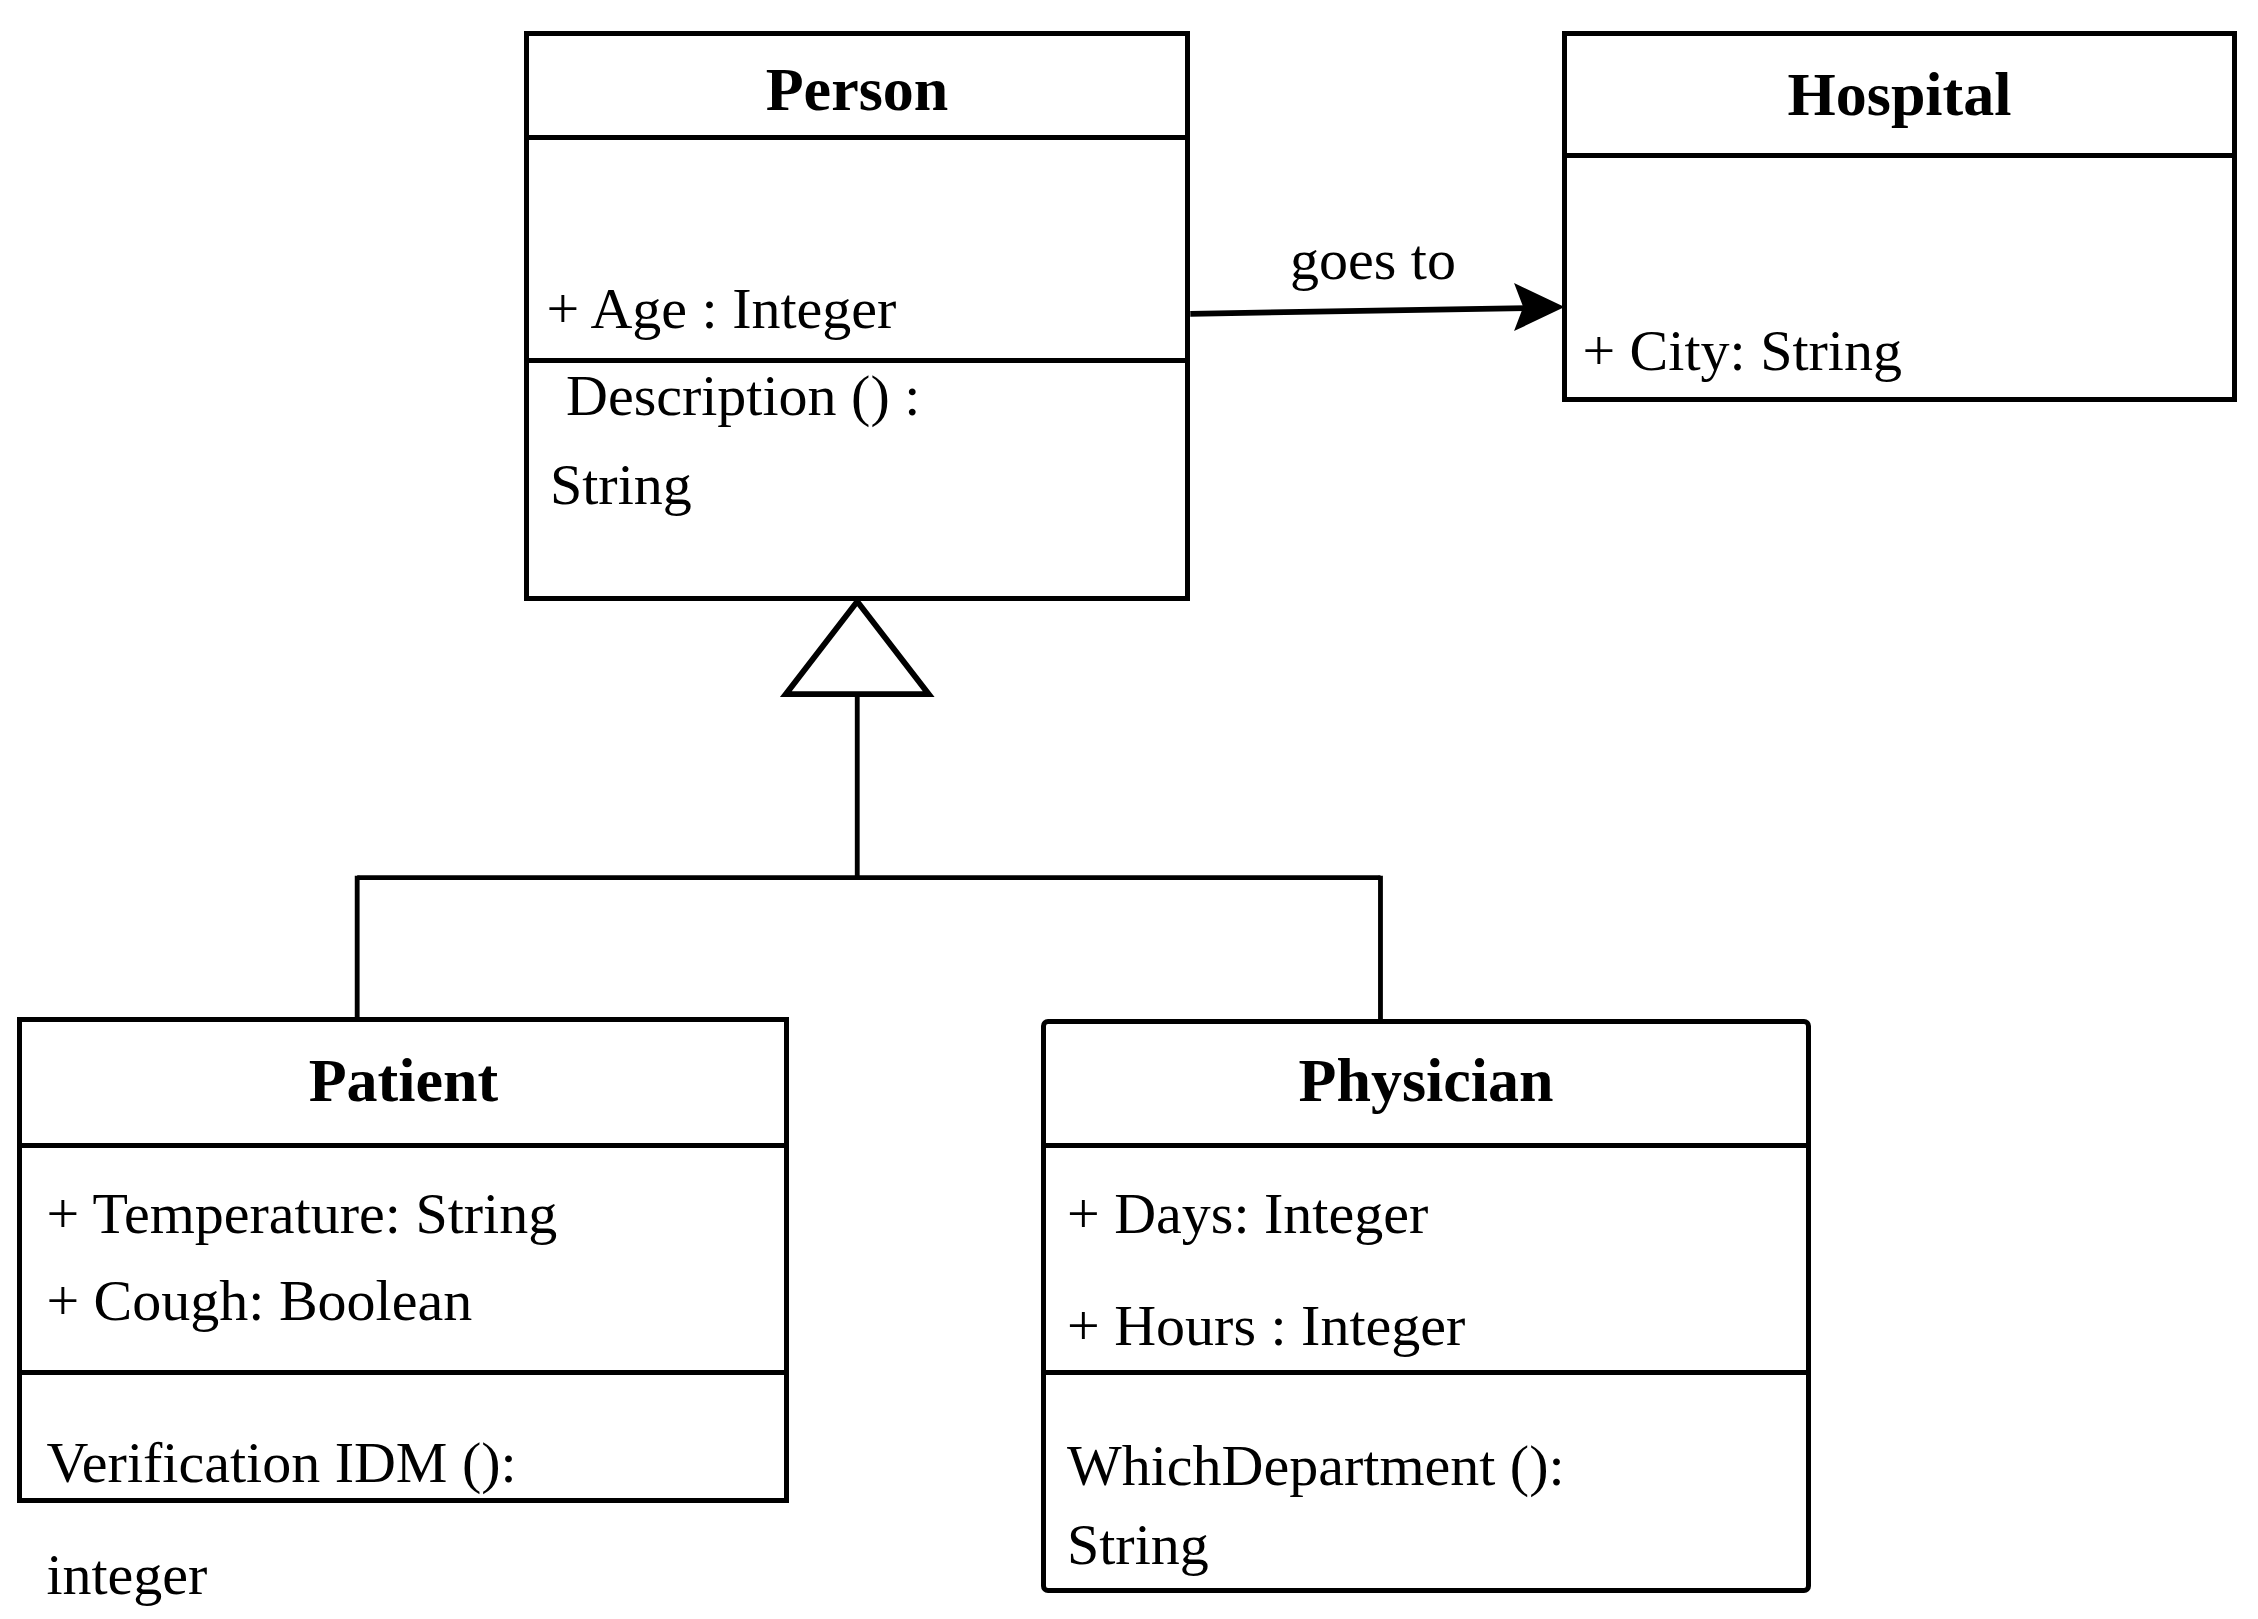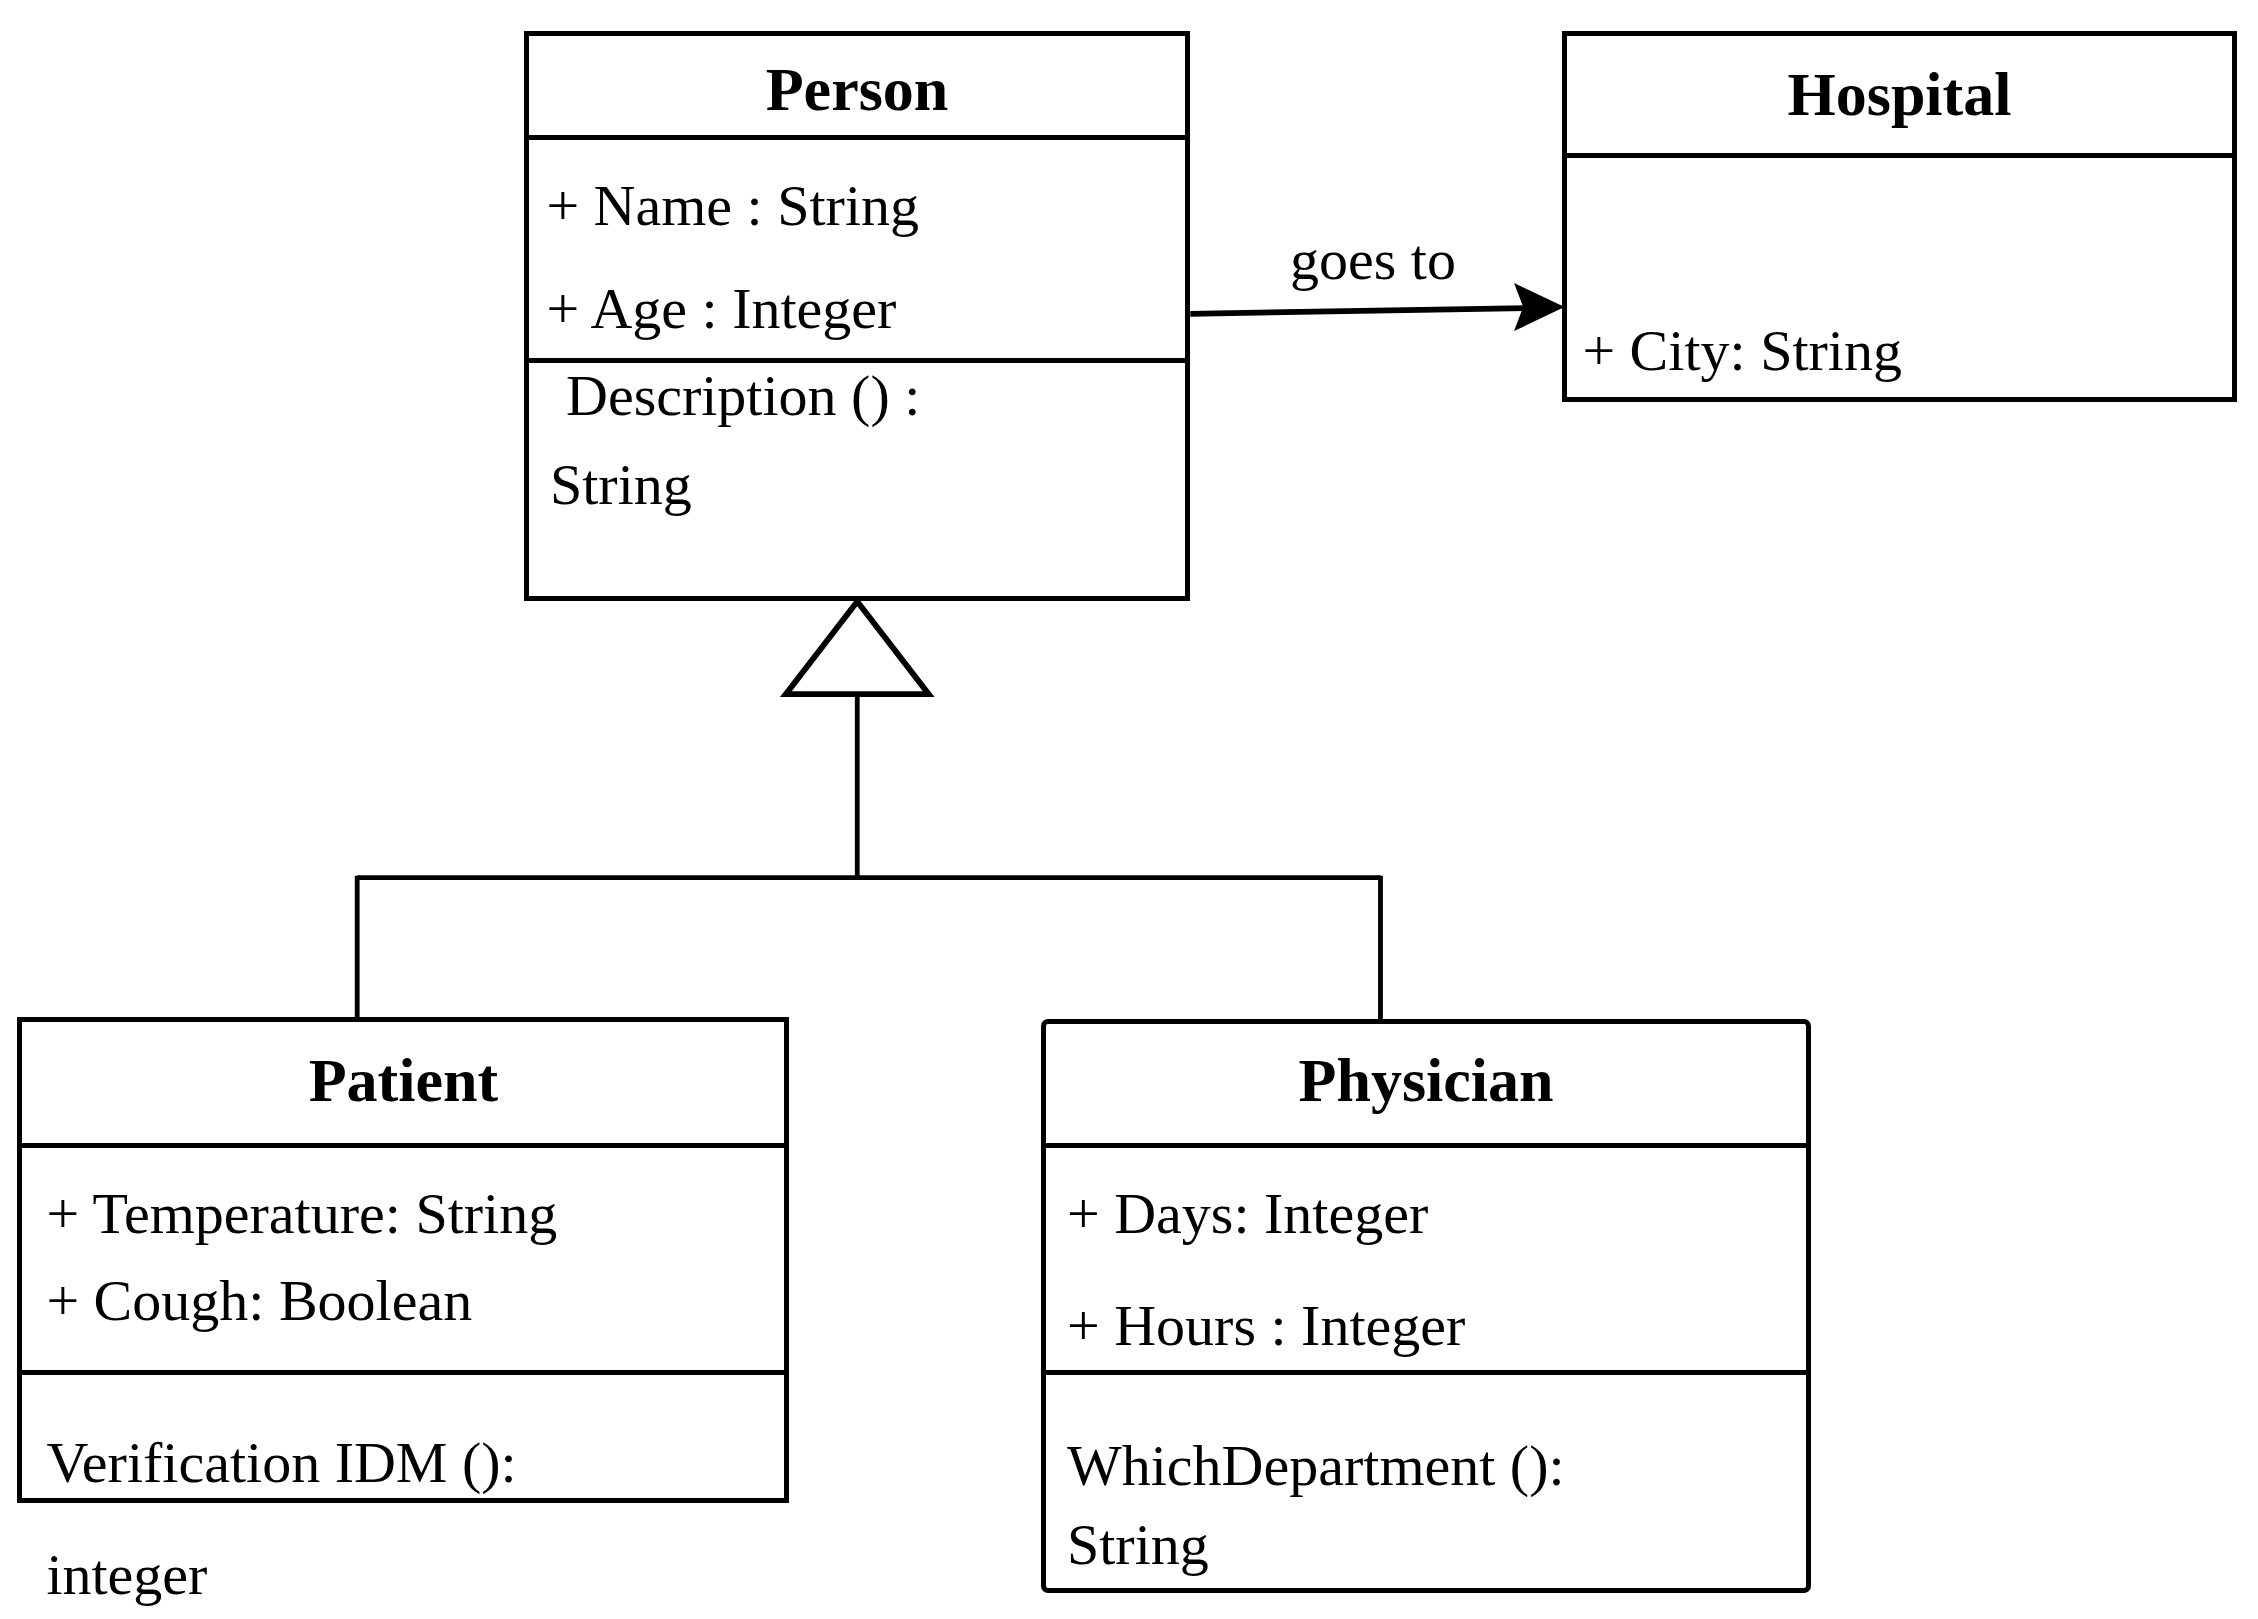--- a/index.html
+++ b/index.html
@@ -92,21 +92,20 @@
     <line x1="370" y1="909" x2="1430" y2="909" stroke="#000" stroke-width="5"></line>
     <line x1="370" y1="907" x2="370" y2="1056" stroke="#000" stroke-width="5"></line>
     <line x1="1430" y1="907" x2="1430" y2="1058" stroke="#000" stroke-width="5"></line>
   </svg>
 
   <div id="goes-to-label">goes to</div>
 
   <div class="class-box" id="person-box">
     <div class="tline title" id="person-title">Person</div>
     <div class="sep" id="person-sep1"></div>
-    <div class="tline" id="person-attr0">+ Name : String</div>
     <div class="tline" id="person-attr1">+ Age : Integer</div>
     <div class="sep" id="person-sep2"></div>
     <div class="tline" id="person-op0">Description () :</div>
     <div class="tline" id="person-op1">String</div>
   </div>
 
   <div class="class-box" id="hospital-box">
     <div class="tline title" id="hospital-title">Hospital</div>
     <div class="sep" id="hospital-sep1"></div>
     <div class="tline" id="hospital-attr1">+ City: String</div>

